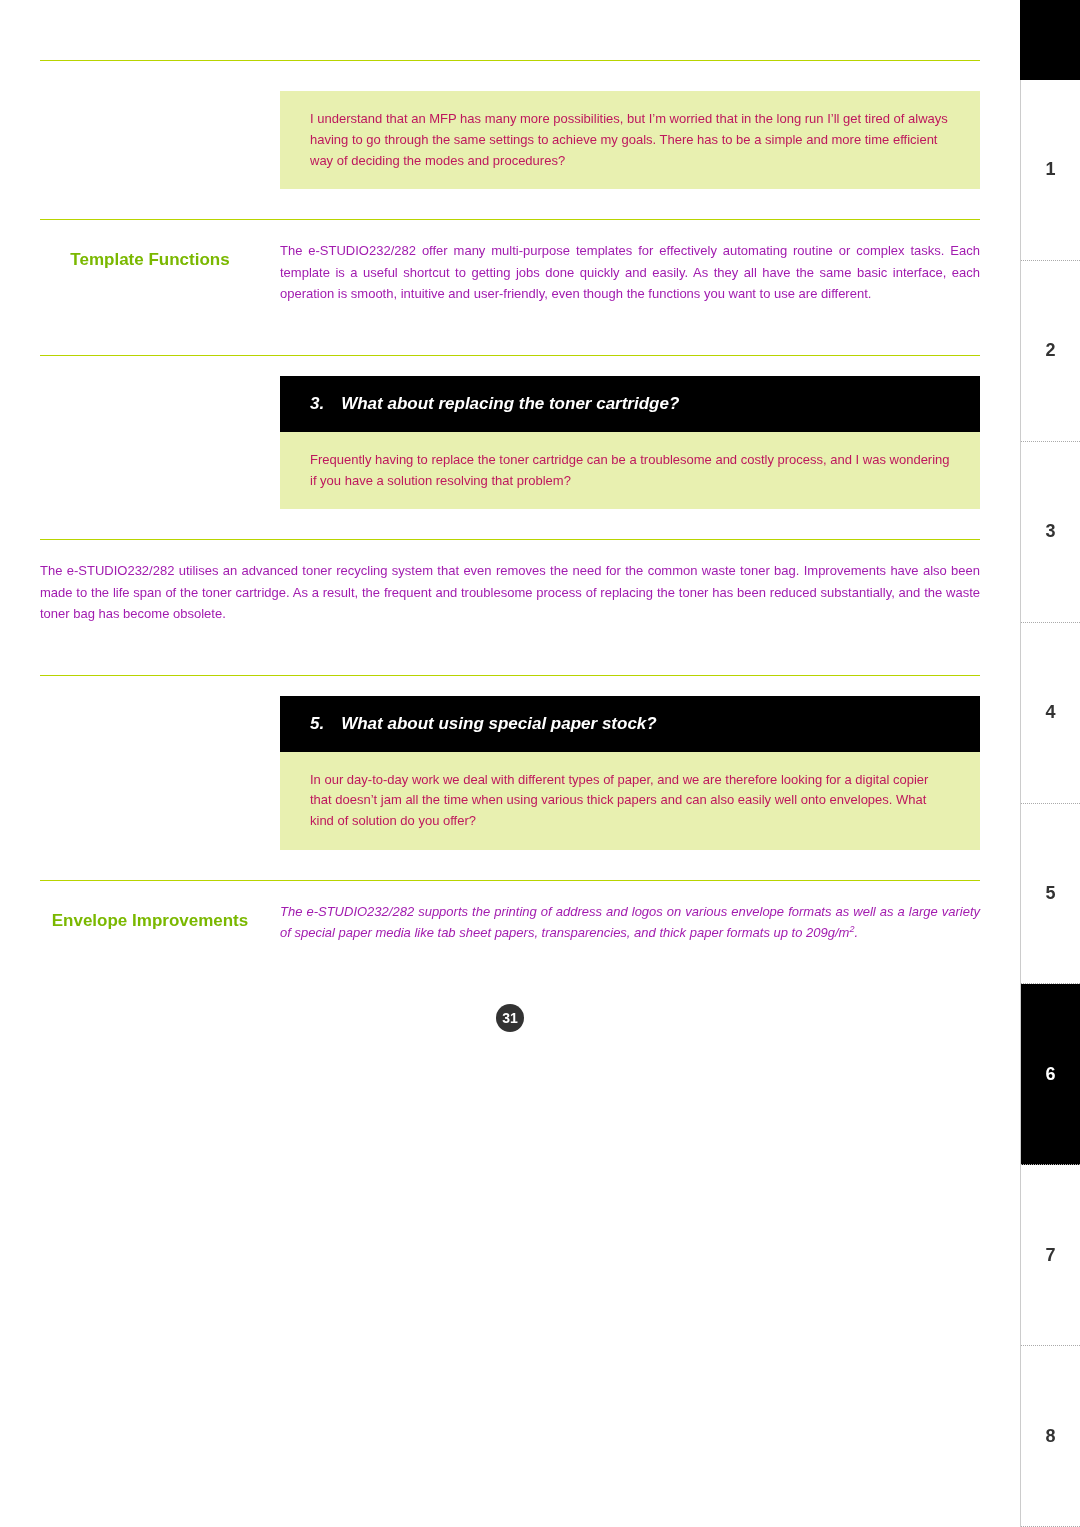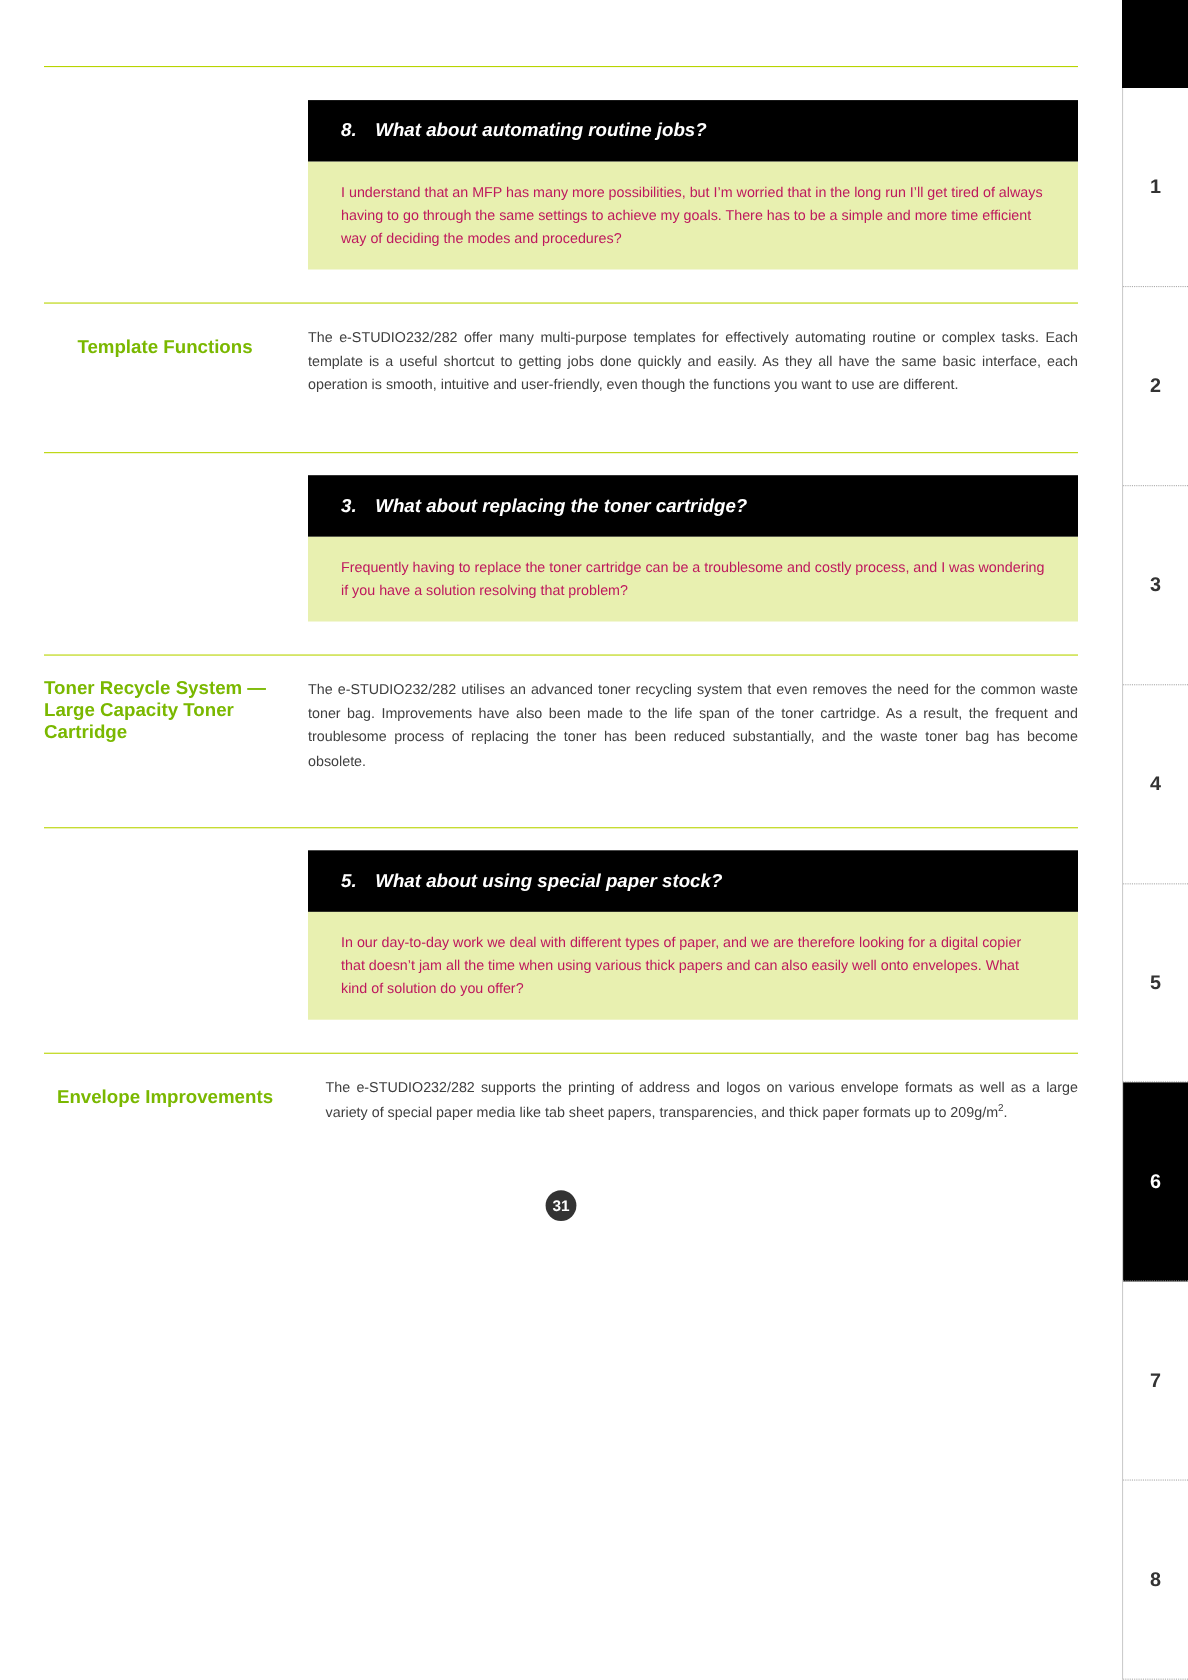--- a/index.html
+++ b/index.html
@@ -121,21 +121,21 @@
       margin-top: 10px;
       text-align: center;
     }
 
     
     .body-text {
       margin-left: 240px;
       margin-right: 0;
       font-size: 13px;
       line-height: 1.65;
-      color: #404040;
+      color: #a21caf;
       text-align: justify;
       margin-bottom: 30px;
     }
 
     
     .toner-heading {
       color: #7ab800;
       font-size: 17px;
       font-weight: bold;
       margin-bottom: 16px;
@@ -205,23 +205,20 @@
     <div class="sidebar-number">5</div>
     <div class="sidebar-number active">6</div>
     <div class="sidebar-number">7</div>
     <div class="sidebar-number">8</div>
   </div>
 
   <div class="content">
 
     <hr class="top-rule">
 
-    <div class="question-box">
-      <h2>8. What about automating routine jobs?</h2>
-    </div>
     <div class="answer-box">
       <p>I understand that an MFP has many more possibilities, but I’m worried that in the long run I’ll get tired of always having to go through the same settings to achieve my goals. There has to be a simple and more time efficient way of deciding the modes and procedures?</p>
     </div>
 
     <hr class="divider">
 
     <div class="section-row">
       <div class="section-label">
         <div class="section-heading">Template Functions</div>
       </div>
@@ -235,23 +232,20 @@
     <div class="question-box">
       <h2>3. What about replacing the toner cartridge?</h2>
     </div>
     <div class="answer-box">
       <p>Frequently having to replace the toner cartridge can be a troublesome and costly process, and I was wondering if you have a solution resolving that problem?</p>
     </div>
 
     <hr class="divider">
 
     <div class="section-row">
-      <div class="section-label">
-        <div class="toner-heading">Toner Recycle System — Large Capacity Toner Cartridge</div>
-      </div>
       <div class="section-content">
         <p class="body-text" style="margin-left:0;">The e-STUDIO232/282 utilises an advanced toner recycling system that even removes the need for the common waste toner bag. Improvements have also been made to the life span of the toner cartridge. As a result, the frequent and troublesome process of replacing the toner has been reduced substantially, and the waste toner bag has become obsolete.</p>
       </div>
     </div>
 
     <hr class="divider">
 
     <div class="question-box">
       <h2>5. What about using special paper stock?</h2>
     </div>
@@ -259,21 +253,21 @@
       <p>In our day-to-day work we deal with different types of paper, and we are therefore looking for a digital copier that doesn’t jam all the time when using various thick papers and can also easily well onto envelopes. What kind of solution do you offer?</p>
     </div>
 
     <hr class="divider">
 
     <div class="section-row">
       <div class="section-label">
         <div class="section-heading">Envelope Improvements</div>
       </div>
       <div class="section-content">
-        <p class="body-text" style="margin-left:16px;">
+        <p class="body-text" style="margin-left:0;font-style:italic;">
           <span>The e-STUDIO232/282 supports the printing of address and logos on various envelope formats as well as a large variety of special paper media like tab sheet papers, transparencies, and thick paper formats up to 209g/m</span><sup>2</sup>.
         </p>
       </div>
     </div>
 
     <div class="page-footer">
       <div class="page-number">31</div>
     </div>
 
   </div>

